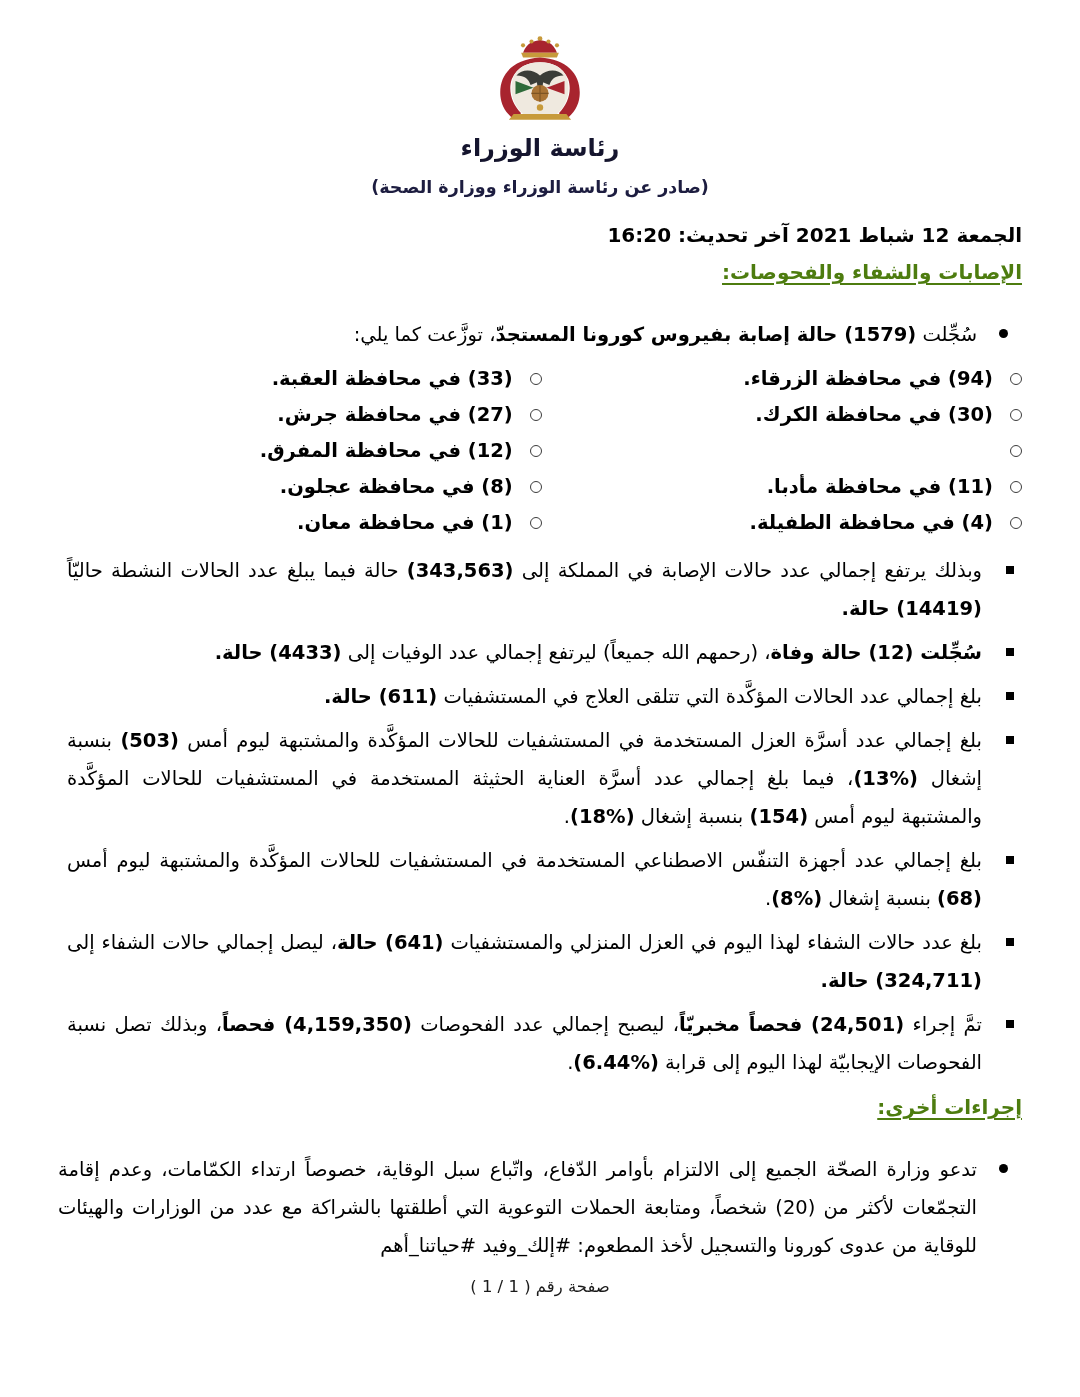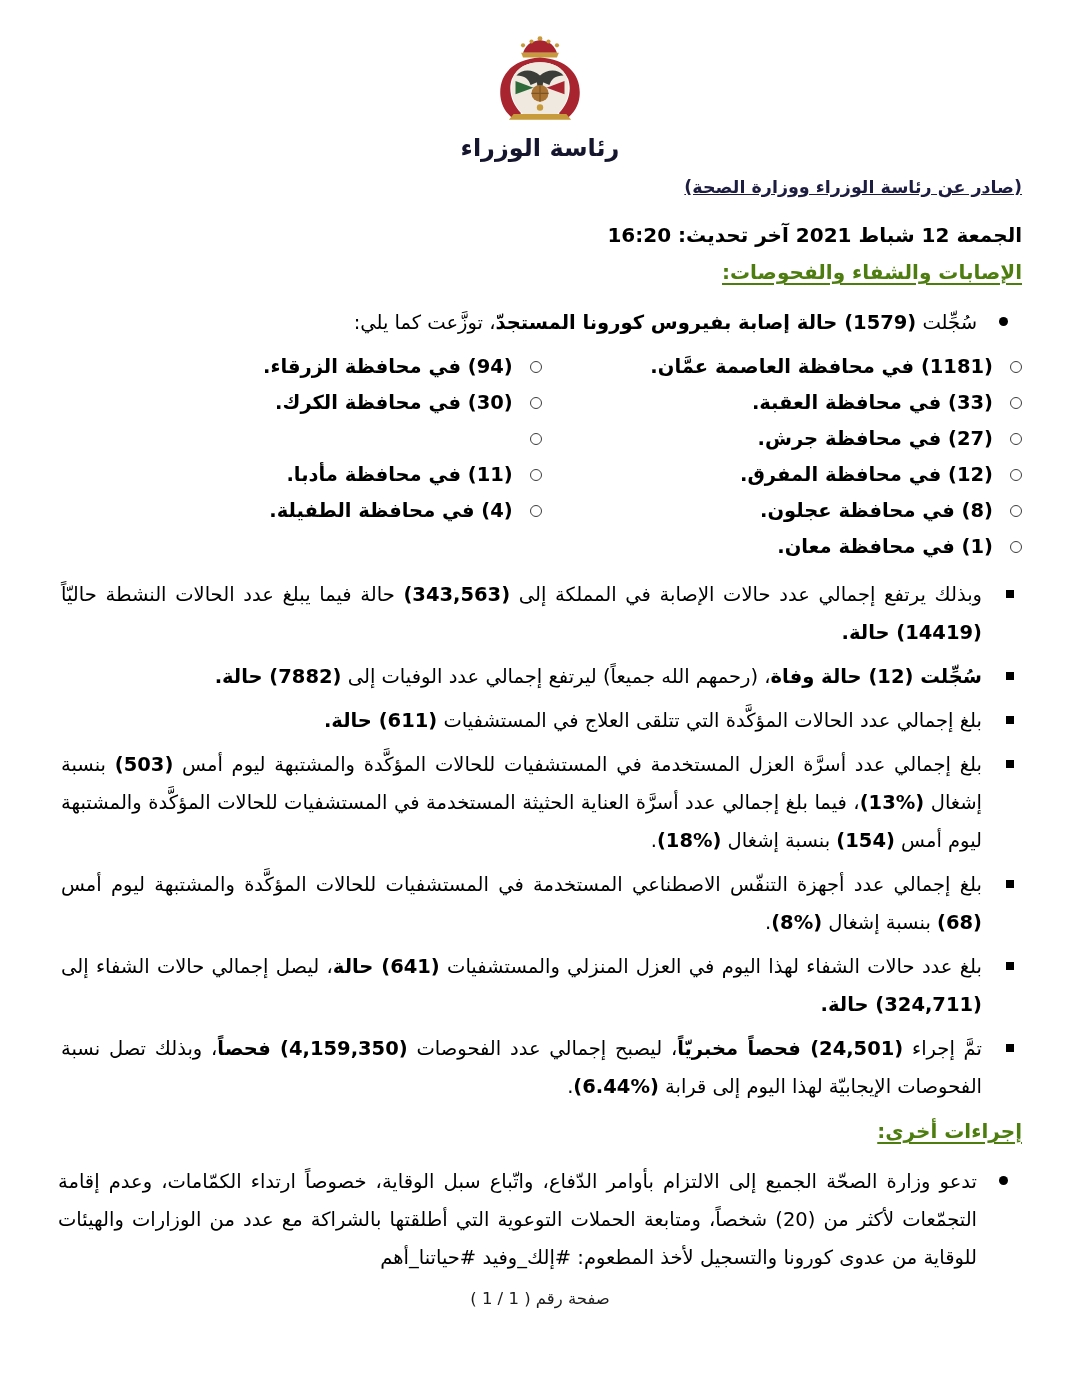--- a/index.html
+++ b/index.html
@@ -14,54 +14,53 @@
   .emblem{display:block;margin:0 auto;}
   .calligraphy{
     text-align:center;font-weight:bold;font-size:24px;color:#15152e;
     margin-top:2px;letter-spacing:1px;
   }
   .doc-title{
     margin:16px 0 0 0;text-align:center;font-size:22.5px;font-weight:bold;
     color:#1d1d40;
   }
   .doc-subtitle{
-    margin-top:15px;font-size:17.5px;font-weight:bold;
+    margin-top:15px;text-align:center;font-size:17.5px;font-weight:bold;
     color:#1d1d40;
-    text-decoration:underline;
   }
   .date-line{
     margin-top:26px;font-size:20px;font-weight:bold;color:#000;text-align:right;
   }
   .section-header{
     margin-top:13px;font-size:20px;font-weight:bold;color:#4d7c0f;
     text-decoration:underline;text-underline-offset:4px;text-align:right;
   }
   
-  .bullet-row{display:flex;align-items:flex-start;margin-top:20px;}
+  .bullet-row{display:flex;align-items:flex-start;margin-top:32px;}
   .dot-marker{
     flex:0 0 auto;width:9px;height:9px;border-radius:50%;background:#000;
     margin-top:13px;margin-inline-start:14px;margin-inline-end:22px;
   }
   .bullet-text{
     flex:1 1 auto;font-size:19.5px;line-height:37px;text-align:justify;
   }
   .bold{font-weight:bold;}
   
   .gov-grid{
     display:grid;grid-template-columns:1fr 1.02fr;column-gap:6px;
     margin-top:8px;row-gap:1px;
   }
   .gov-item{display:flex;align-items:flex-start;line-height:35px;}
   .circle-marker{
     flex:0 0 auto;width:10px;height:10px;border:1.6px solid #3c3c3c;
     border-radius:50%;background:#fff;margin-top:12px;margin-inline-end:17px;
   }
   .gov-text{font-size:19.5px;font-weight:bold;}
   
-  .stats{list-style:none;margin:12px 0 0 3px;padding:0;}
+  .stats{list-style:none;margin:12px 0 0 9px;padding:0;}
   .stat{display:flex;align-items:flex-start;margin-bottom:6px;}
   .sq-marker{
     flex:0 0 auto;width:8px;height:8px;background:#000;
     margin-top:14px;margin-inline-start:8px;margin-inline-end:24px;
   }
   .stat-text{flex:1 1 auto;font-size:19.5px;line-height:38px;text-align:justify;}
   .final .bullet-text{line-height:38px;}
   .page-footer{
     margin-top:12px;text-align:center;font-size:16.5px;color:#1a1a1a;
   }
@@ -113,24 +112,20 @@
   <div class="section-header">الإصابات والشفاء والفحوصات:</div>
 
   <div class="bullet-row">
     <span class="dot-marker"></span>
     <div class="bullet-text"><span>سُجِّلت </span><span class="bold">(1579) حالة إصابة بفيروس كورونا المستجدّ</span><span>، توزَّعت كما يلي:</span></div>
   </div>
 
   <div class="gov-grid">
     <div class="gov-item">
         <span class="circle-marker"></span>
-        <span class="gov-text">(1181) في محافظة العاصمة عمَّان.</span>
-      </div>
-    <div class="gov-item">
-        <span class="circle-marker"></span>
         <span class="gov-text">(94) في محافظة الزرقاء.</span>
       </div>
     <div class="gov-item">
         <span class="circle-marker"></span>
         <span class="gov-text">(33) في محافظة العقبة.</span>
       </div>
     <div class="gov-item">
         <span class="circle-marker"></span>
         <span class="gov-text">(30) في محافظة الكرك.</span>
       </div>
@@ -163,21 +158,21 @@
       </div>
   </div>
 
   <ul class="stats">
     <li class="stat">
         <span class="sq-marker"></span>
         <div class="stat-text"><span>وبذلك يرتفع إجمالي عدد حالات الإصابة في المملكة إلى </span><span class="bold">(343,563)</span><span> حالة فيما يبلغ عدد الحالات النشطة حاليّاً </span><span class="bold">(14419) حالة.</span></div>
       </li>
     <li class="stat">
         <span class="sq-marker"></span>
-        <div class="stat-text"><span class="bold">سُجِّلت (12) حالة وفاة</span><span>، (رحمهم الله جميعاً) ليرتفع إجمالي عدد الوفيات إلى </span><span class="bold">(7882) حالة.</span></div>
+        <div class="stat-text"><span class="bold">سُجِّلت (12) حالة وفاة</span><span>، (رحمهم الله جميعاً) ليرتفع إجمالي عدد الوفيات إلى </span><span class="bold">(4433) حالة.</span></div>
       </li>
     <li class="stat">
         <span class="sq-marker"></span>
         <div class="stat-text"><span>بلغ إجمالي عدد الحالات المؤكَّدة التي تتلقى العلاج في المستشفيات </span><span class="bold">(611) حالة.</span></div>
       </li>
     <li class="stat">
         <span class="sq-marker"></span>
         <div class="stat-text"><span>بلغ إجمالي عدد أسرَّة العزل المستخدمة في المستشفيات للحالات المؤكَّدة والمشتبهة ليوم أمس </span><span class="bold">(503)</span><span> بنسبة إشغال </span><span class="bold">(%13)</span><span>، فيما بلغ إجمالي عدد أسرَّة العناية الحثيثة المستخدمة في المستشفيات للحالات المؤكَّدة والمشتبهة ليوم أمس </span><span class="bold">(154)</span><span> بنسبة إشغال </span><span class="bold">(%18)</span><span>.</span></div>
       </li>
     <li class="stat">

